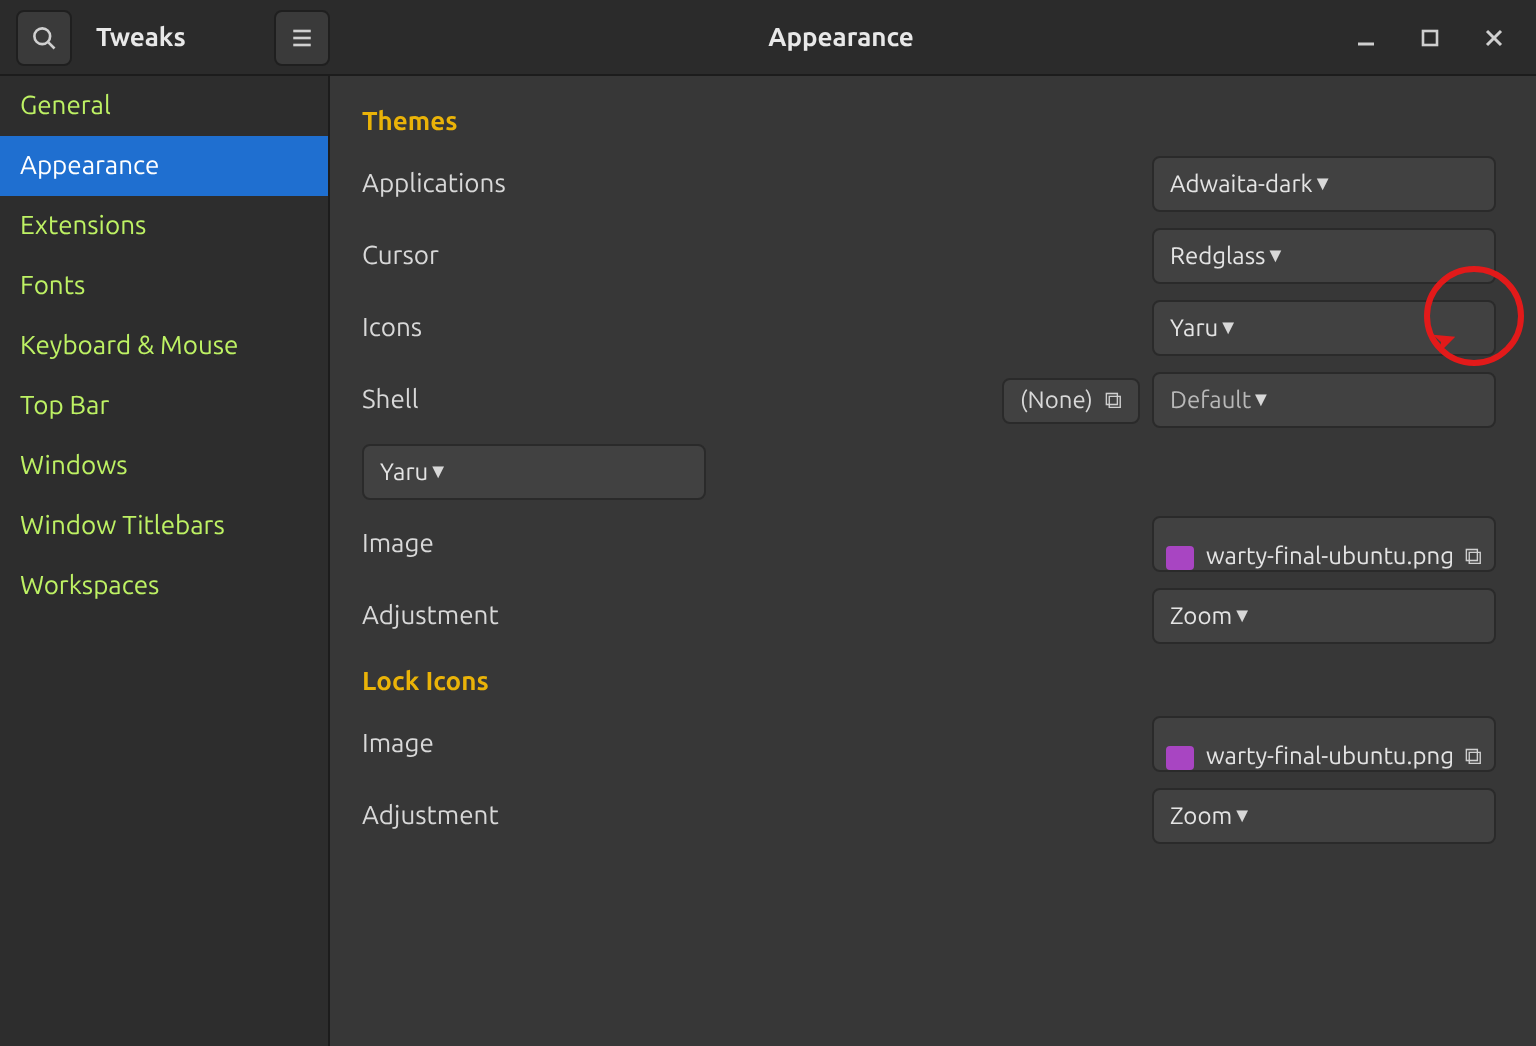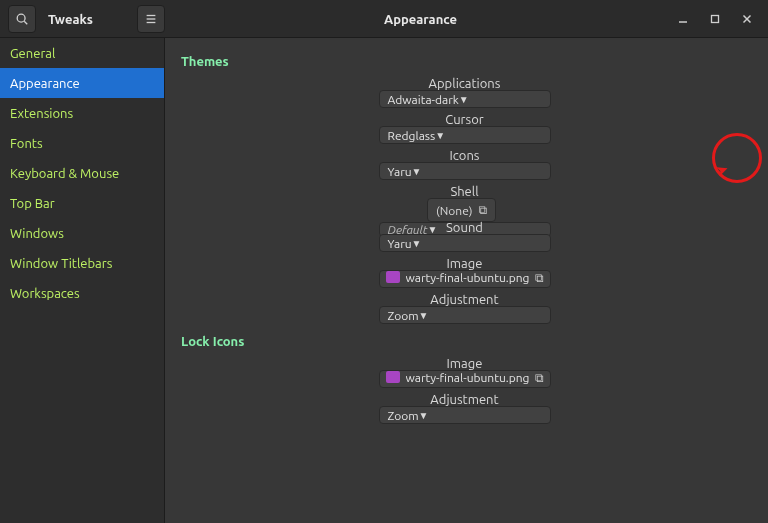--- a/index.html
+++ b/index.html
@@ -83,30 +83,29 @@
       color: #ffffff;
     }
     .content {
       flex: 1;
       background: #373737;
       padding: 14px 20px 14px 16px;
       position: relative;
     }
     .section-title {
       font-weight: bold;
-      color: #86efac;
+      color: #eab308;
       margin: 10px 0 8px;
     }
     .section-title.first { margin-top: 2px; }
     .row {
       display: flex;
       align-items: center;
       height: 32px;
       margin-bottom: 4px;
-      flex-direction: column;
     }
     .row-label {
       flex: 1;
       color: #d8d8d8;
     }
     .none-btn {
       display: flex;
       align-items: center;
       gap: 6px;
       background: #414141;
@@ -123,29 +122,29 @@
       background: #414141;
       border: 1px solid #2a2a2a;
       border-radius: 4px;
       display: flex;
       align-items: center;
       padding: 0 8px;
       color: #e4e4e4;
       font-size: 12px;
       justify-content: flex-start;
     }
-    .dropdown.italic { font-style: italic; color: #b8b8b8; }
+    .dropdown.italic { color: #b8b8b8; }
     .file-btn {
       width: 172px;
       height: 28px;
       background: #414141;
       border: 1px solid #2a2a2a;
       border-radius: 4px;
       display: flex;
-      align-items: flex-start;
+      align-items: flex-end;
       padding: 0 6px;
       gap: 6px;
       color: #e4e4e4;
       font-size: 12px;
     }
     .file-thumb {
       width: 14px;
       height: 12px;
       background: #a845c2;
       border-radius: 2px;
@@ -261,21 +260,20 @@
         <span>(None)</span>
         <span class="open-icon">⧉</span>
       </div>
       <div class="dropdown italic">
         <span>Default</span>
         <span class="chevron-down">▼</span>
       </div>
     </div>
 
     <div class="row">
-      <div class="row-label">Sound</div>
       <div class="dropdown">
         <span>Yaru</span>
         <span class="chevron-down">▼</span>
       </div>
     </div>
 
 
     <div class="row">
       <div class="row-label">Image</div>
       <div class="file-btn">

